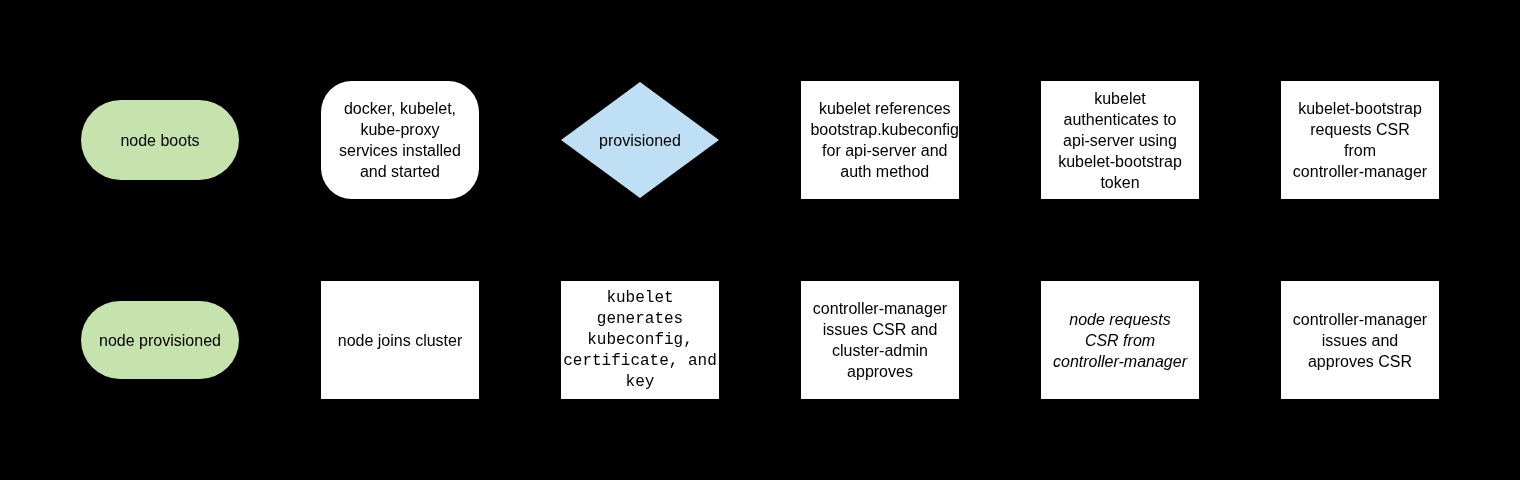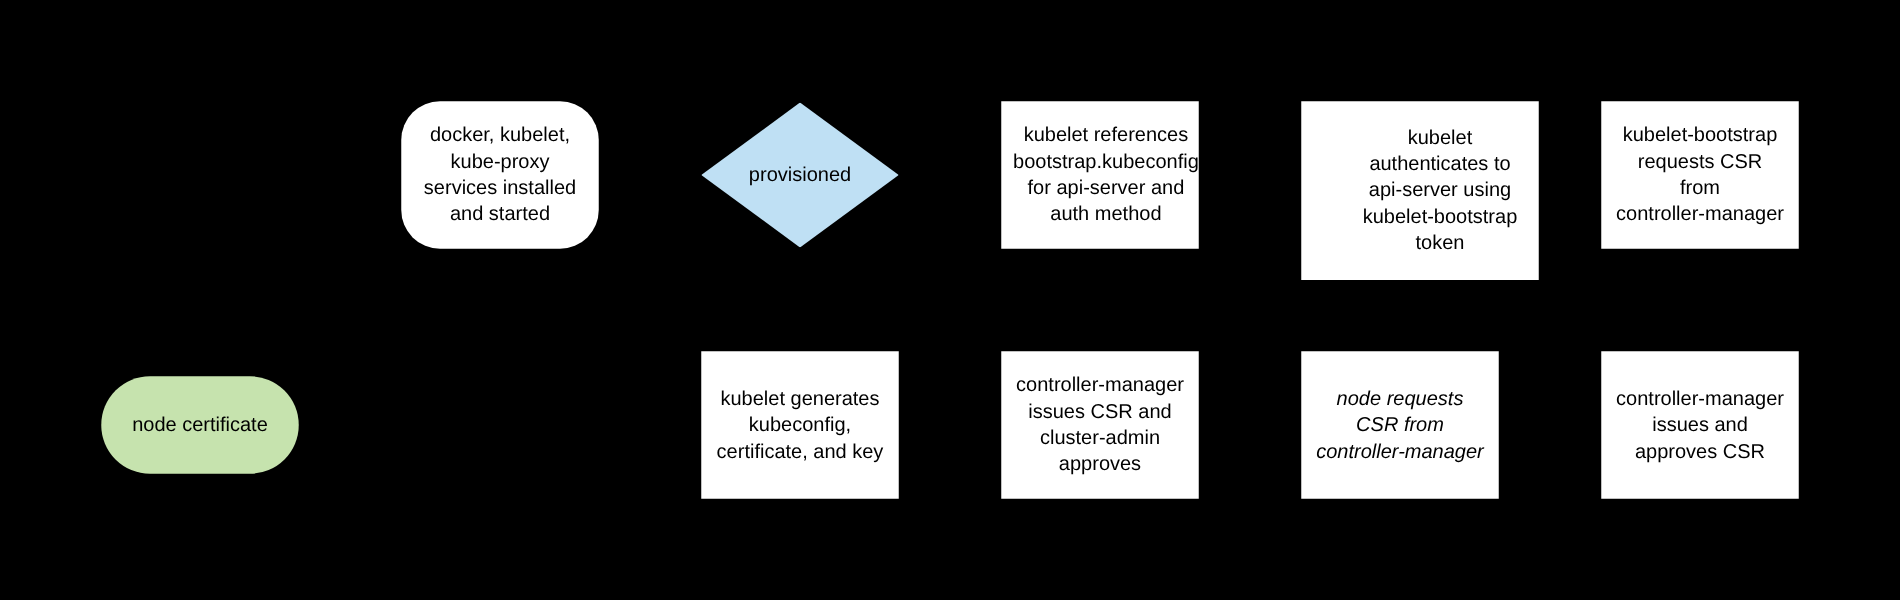--- a/index.html
+++ b/index.html
@@ -37,60 +37,66 @@
   .decision {
     background: #bfe0f4;
     clip-path: polygon(50% 0%, 100% 50%, 50% 100%, 0% 50%);
   }
 </style>
 </head>
 <body>
 
 <div class="canvas">
 
+  <div class="node terminator" style="left:81px; top:100px; width:158px; height:80px;">
+    <span>node boots</span>
+  </div>
 
   <div class="node process" style="left:321px; top:81px; width:158px; height:118px;border-radius:31px;">
     <span>docker, kubelet,
 kube-proxy
 services installed
 and started</span>
   </div>
 
   <div class="node decision" style="left:561px; top:82px; width:158px; height:116px;">
     <span>provisioned</span>
   </div>
 
   <div class="node process" style="left:801px; top:81px; width:158px; height:118px;justify-content:flex-end;">
     <span>kubelet references
 bootstrap.kubeconfig
 for api-server and
 auth method</span>
   </div>
 
-  <div class="node process" style="left:1041px; top:81px; width:158px; height:143px;padding-left:32px;">
+  <div class="node process" style="left:1041px; top:81px; width:158px; height:118px;">
     <span>kubelet
 authenticates to
 api-server using
 kubelet-bootstrap
 token</span>
   </div>
 
   <div class="node process" style="left:1281px; top:81px; width:158px; height:118px;">
     <span>kubelet-bootstrap
 requests CSR
 from
 controller-manager</span>
   </div>
 
   <div class="node terminator" style="left:81px; top:301px; width:158px; height:78px;">
-    <span>node certificate</span>
+    <span>node provisioned</span>
   </div>
 
+  <div class="node process" style="left:321px; top:281px; width:158px; height:118px;">
+    <span>node joins cluster</span>
+  </div>
 
-  <div class="node process" style="left:561px; top:281px; width:158px; height:118px;">
+  <div class="node process" style="left:561px; top:281px; width:158px; height:118px;font-family:Liberation Mono, monospace;">
     <span>kubelet generates
 kubeconfig,
 certificate, and key</span>
   </div>
 
   <div class="node process" style="left:801px; top:281px; width:158px; height:118px;">
     <span>controller-manager
 issues CSR and
 cluster-admin
 approves</span>

